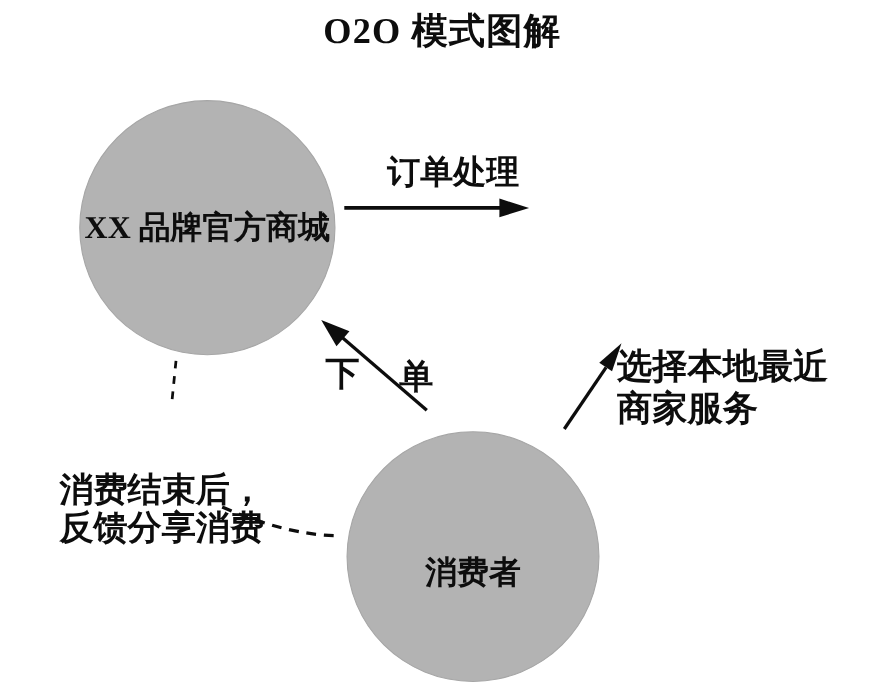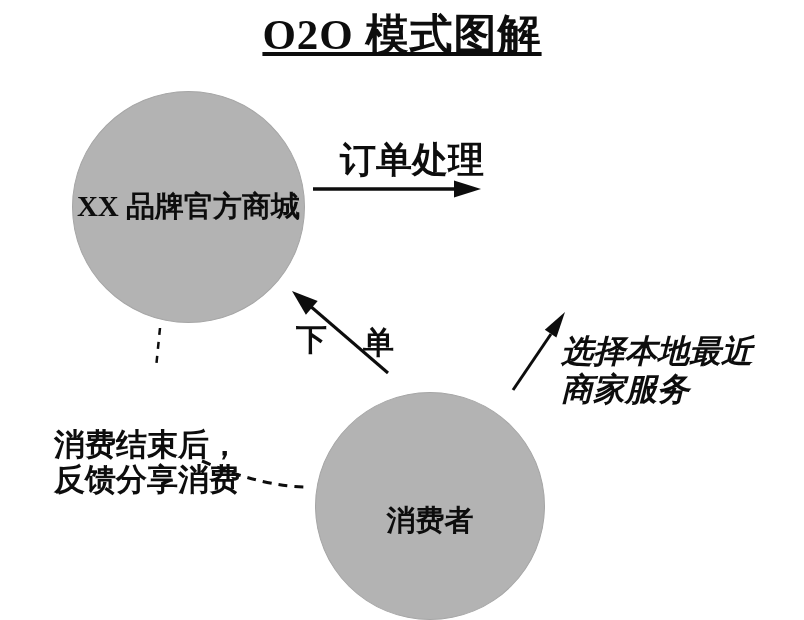--- a/index.html
+++ b/index.html
@@ -22,24 +22,23 @@
     overflow: hidden;
     color: var(--text);
     font-weight: 700;
   }
   .title {
     position: absolute;
     top: 6px;
     left: 0;
     width: 804px;
     text-align: center;
-    font-size: 43px;
+    font-size: 33px;
     font-weight: 700;
     letter-spacing: 1px;
-    text-decoration: underline;
   }
   .node {
     position: absolute;
     background: var(--circle-fill);
     border: 1px solid var(--circle-edge);
     border-radius: 50%;
     display: flex;
     align-items: center;
     justify-content: center;
     text-align: center;
@@ -60,28 +59,27 @@
     fill: none;
   }
   .arrow-head { fill: var(--line); stroke: none; }
   .dashed { stroke: var(--line); fill: none; }
   .edge-label {
     position: absolute;
     font-weight: 700;
     white-space: nowrap;
     line-height: 1.0;
   }
-  .label-order-processing { left: 340px; top: 142px; font-size: 36px; }
+  .label-order-processing { left: 352px; top: 142px; font-size: 30px; }
   .label-place-order-1    { left: 296px; top: 324px; font-size: 31px; }
   .label-place-order-2    { left: 363px; top: 327px; font-size: 31px; }
   .label-pickup {
-    left: 561px; top: 332px;
+    left: 561px; top: 314px;
     font-size: 32px;
     line-height: 38px;
-    font-style: italic;
   }
   .label-feedback {
     left: 54px; top: 379px;
     font-size: 31px;
     line-height: 35px;
     margin-top: 48px;
   }
 </style>
 </head>
 <body>

